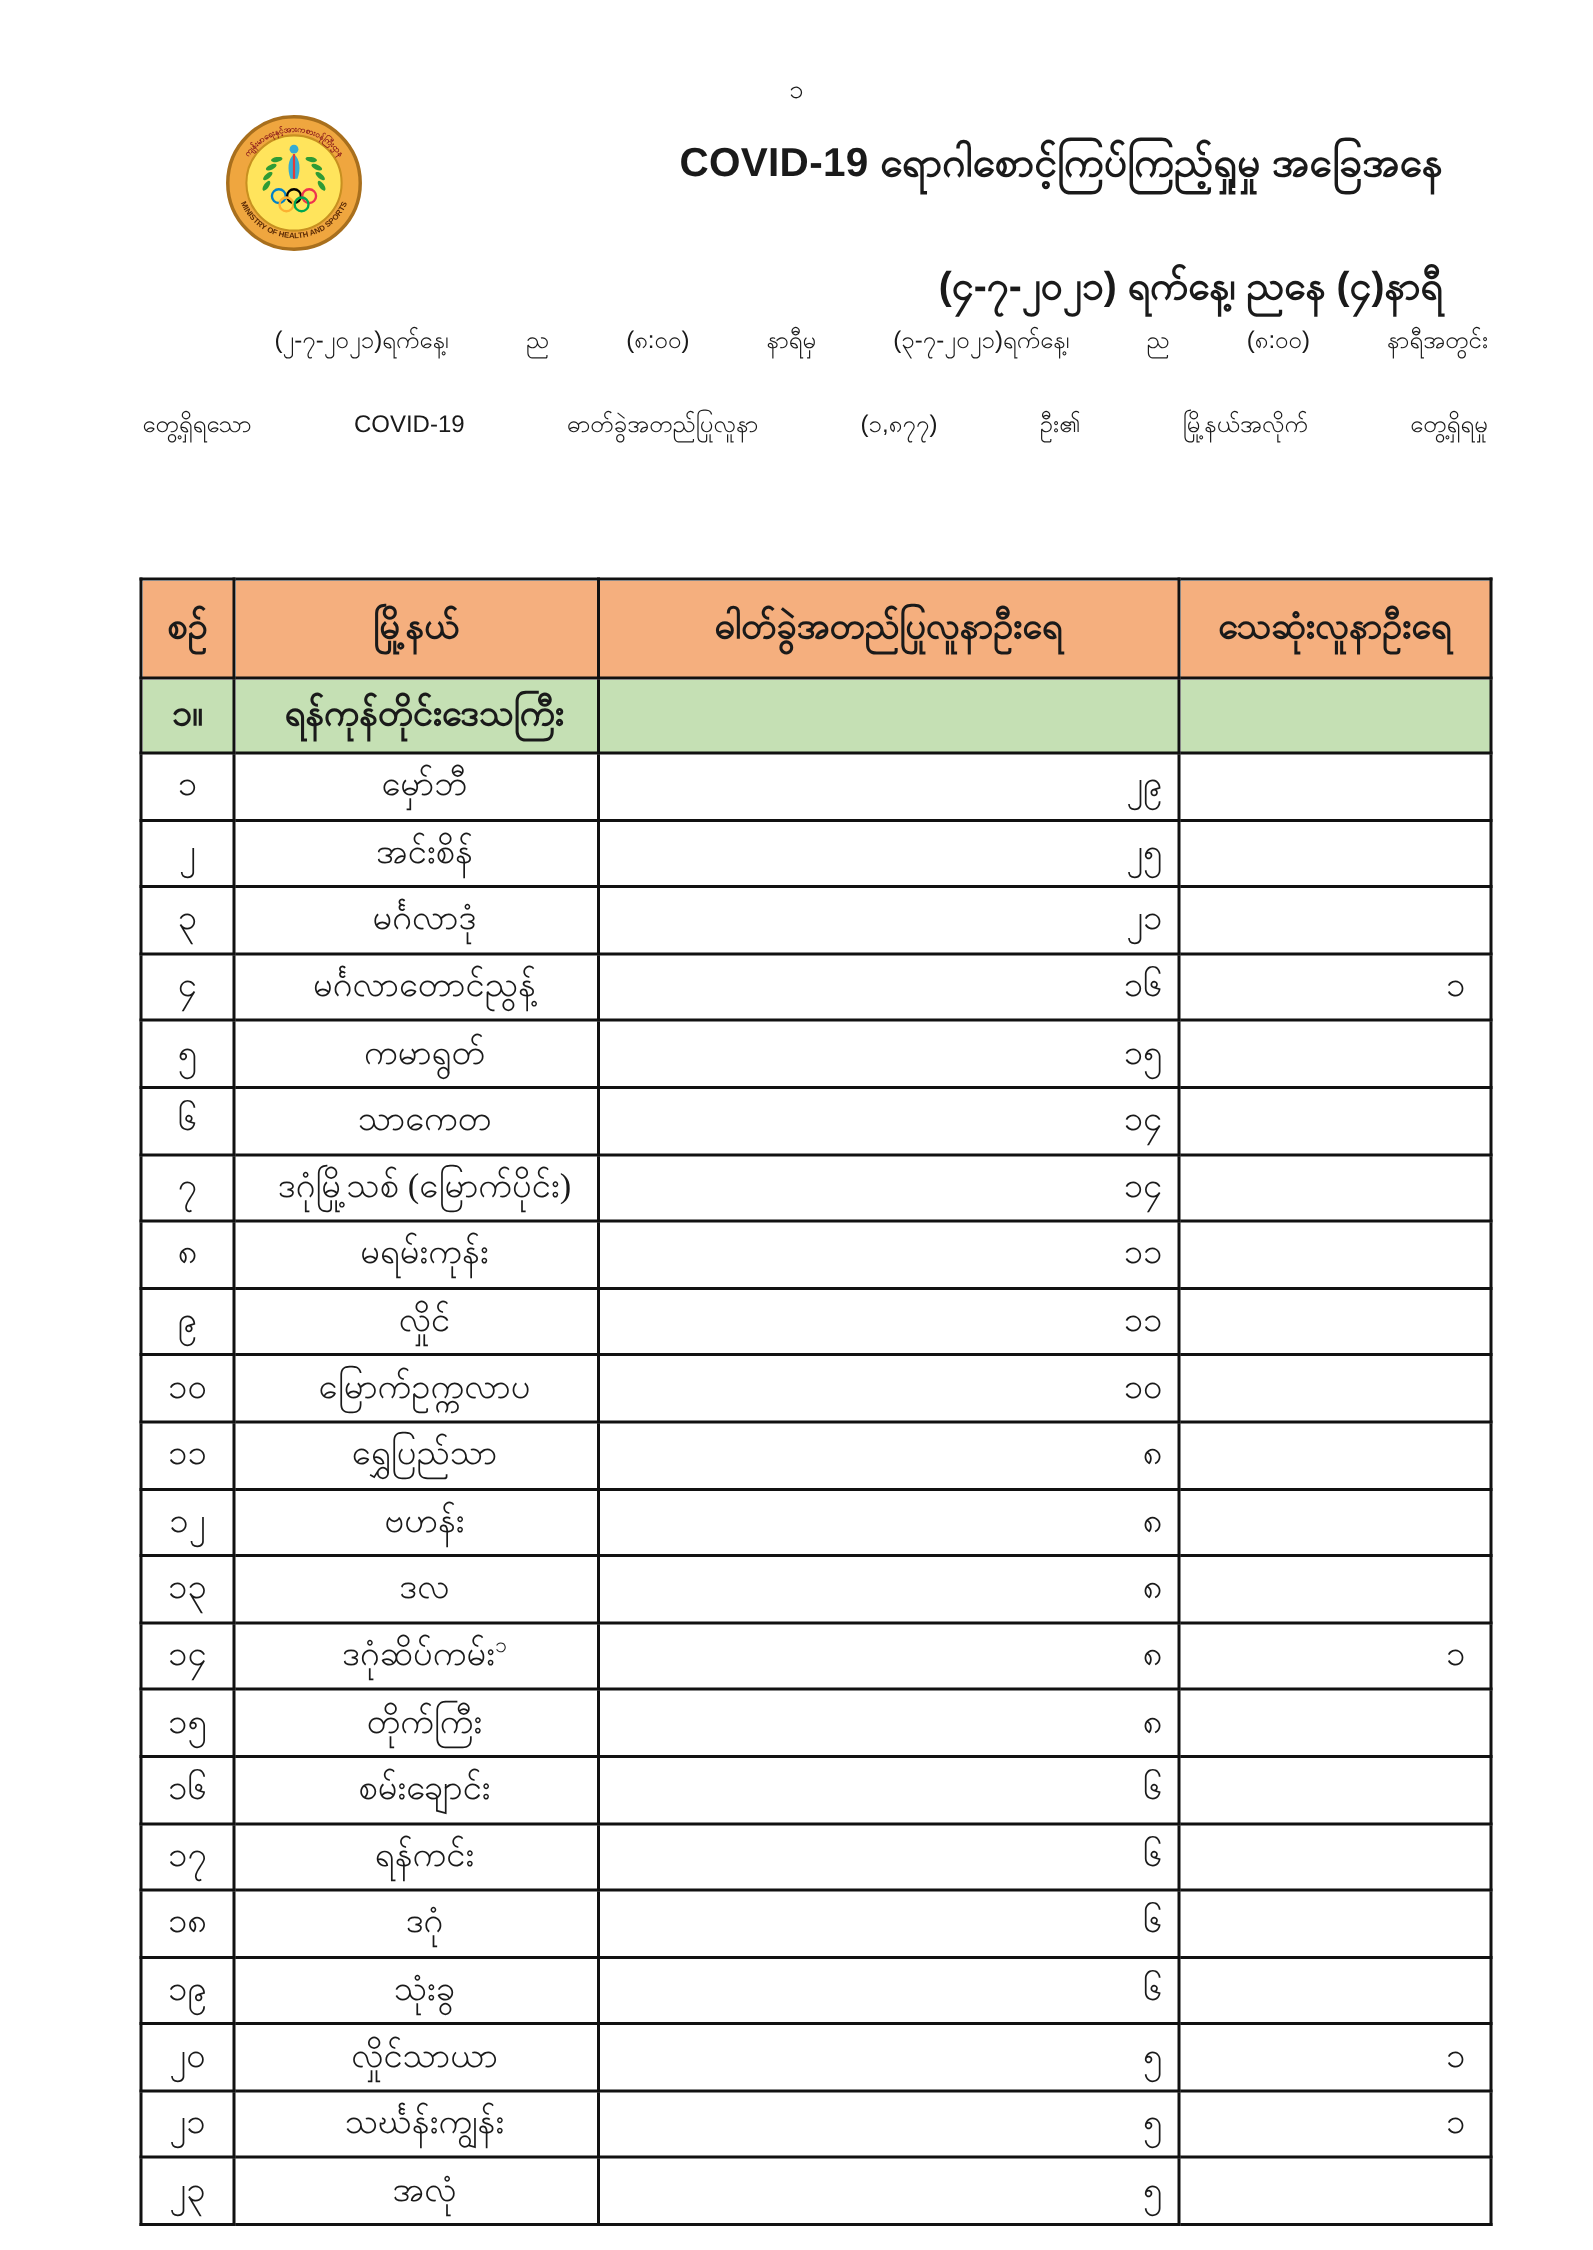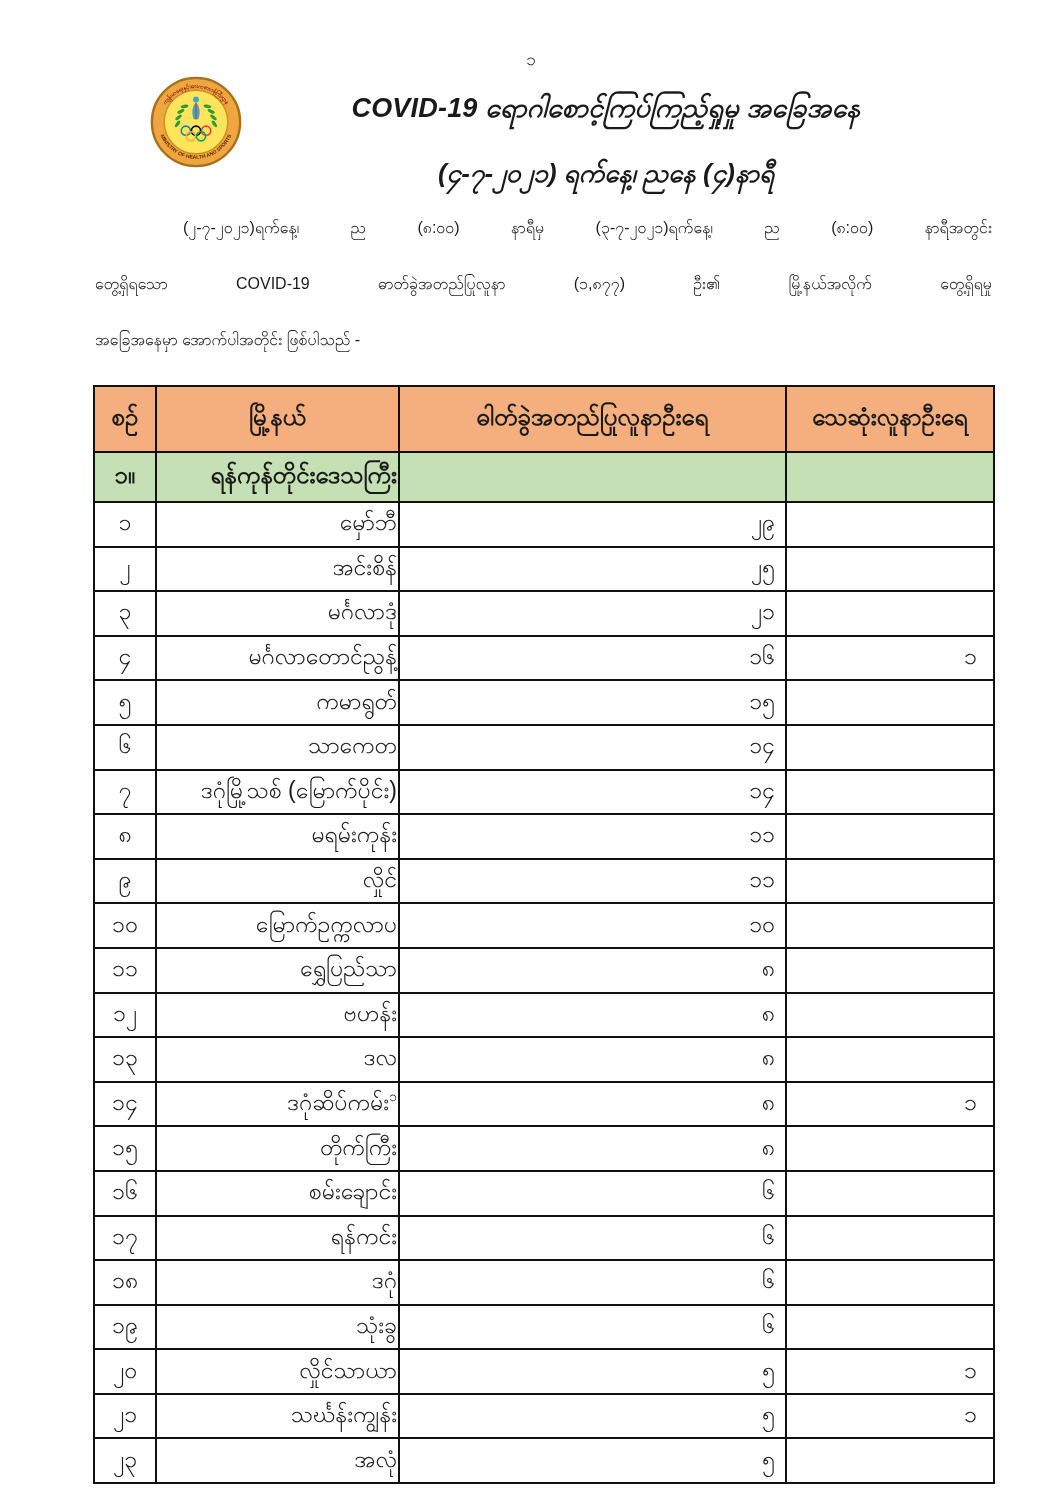--- a/index.html
+++ b/index.html
@@ -11,23 +11,23 @@
   html,body{margin:0;padding:0;}
   body{
     width:1062px;height:1500px;position:relative;background:#ffffff;
     font-family:"Liberation Sans","DejaVu Sans",sans-serif;color:var(--text-col);
     overflow:hidden;
   }
   .page-number{
     position:absolute;top:48px;left:0;right:0;text-align:center;font-size:17px;
   }
   .logo-wrap{position:absolute;left:150px;top:76px;width:92px;height:92px;}
-  .titles{position:absolute;top:90px;left:250px;width:712px;text-align:center;font-style:italic;}
+  .titles{position:absolute;top:90px;left:250px;width:712px;text-align:right;}
   .title-main{font-size:27px;font-weight:bold;letter-spacing:.2px;}
-  .title-date{font-size:26px;font-weight:bold;margin-top:26px;}
+  .title-date{font-size:26px;font-weight:bold;margin-top:43px;}
   .intro{position:absolute;top:200px;left:95px;width:897px;font-size:16px;}
   .iline{line-height:56px;text-align:justify;text-align-last:justify;white-space:normal;}
   .iline.first{text-indent:88px;}
   .iline.last{text-align-last:left;}
   .iline b{font-weight:normal;}
   table.report{
     position:absolute;top:385px;left:93px;width:900px;
     border-collapse:collapse;table-layout:fixed;
   }
   table.report th,table.report td{
@@ -37,21 +37,21 @@
   table.report th{
     background:var(--header-bg);font-size:24px;font-weight:bold;height:62px;
     text-align:center;vertical-align:middle;
   }
   tr.region-row td{
     background:var(--region-bg);font-weight:bold;height:46px;font-size:24px;
     vertical-align:middle;
   }
   tbody tr.data-row td{height:40.6px;font-size:23px;vertical-align:middle;}
   .td-no{text-align:center;}
-  .td-name{padding-left:12px;text-align:right;}
+  .td-name{padding-left:12px;text-align:center;font-family:Liberation Serif, serif;}
   .td-c3{text-align:right;padding-right:10px;}
   .td-c4{text-align:right;padding-right:16px;}
   sup{font-size:62%;vertical-align:super;line-height:0;}
 </style>
 </head>
 <body>
 
 <div class="page-number">၁</div>
 
 <div class="logo-wrap">
@@ -96,21 +96,20 @@
 </div>
 
 <div class="titles">
   <div class="title-main">COVID-19 ရောဂါစောင့်ကြပ်ကြည့်ရှုမှု အခြေအနေ</div>
   <div class="title-date">(၄-၇-၂၀၂၁) ရက်နေ့၊ ညနေ (၄)နာရီ</div>
 </div>
 
 <div class="intro">
   <div class="iline first">(၂-၇-၂၀၂၁)ရက်နေ့၊ ည (၈:၀၀) နာရီမှ (၃-၇-၂၀၂၁)ရက်နေ့၊ ည (၈:၀၀) နာရီအတွင်း</div>
   <div class="iline"><span>တွေ့ရှိရသော</span> <b>COVID-19</b> <span>ဓာတ်ခွဲအတည်ပြုလူနာ (၁,၈၇၇) ဦး၏ မြို့နယ်အလိုက် တွေ့ရှိရမှု</span></div>
-  <div class="iline last">အခြေအနေမှာ အောက်ပါအတိုင်း ဖြစ်ပါသည် -</div>
 </div>
 
 <table class="report">
   <colgroup>
     <col style="width:62px">
       <col style="width:243px">
       <col style="width:387px">
       <col style="width:208px">
   </colgroup>
   <thead>

